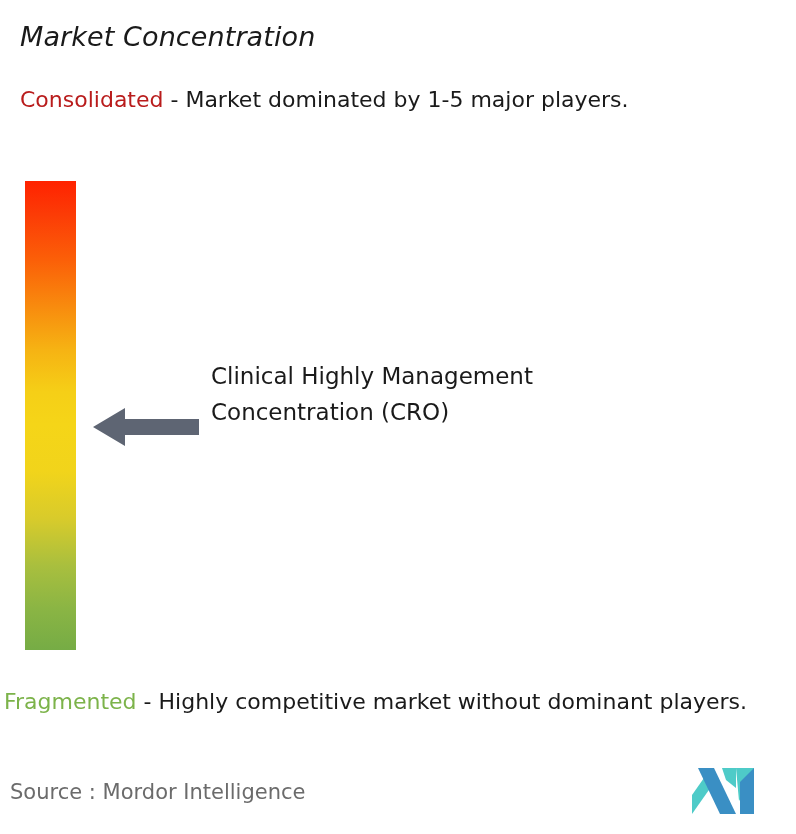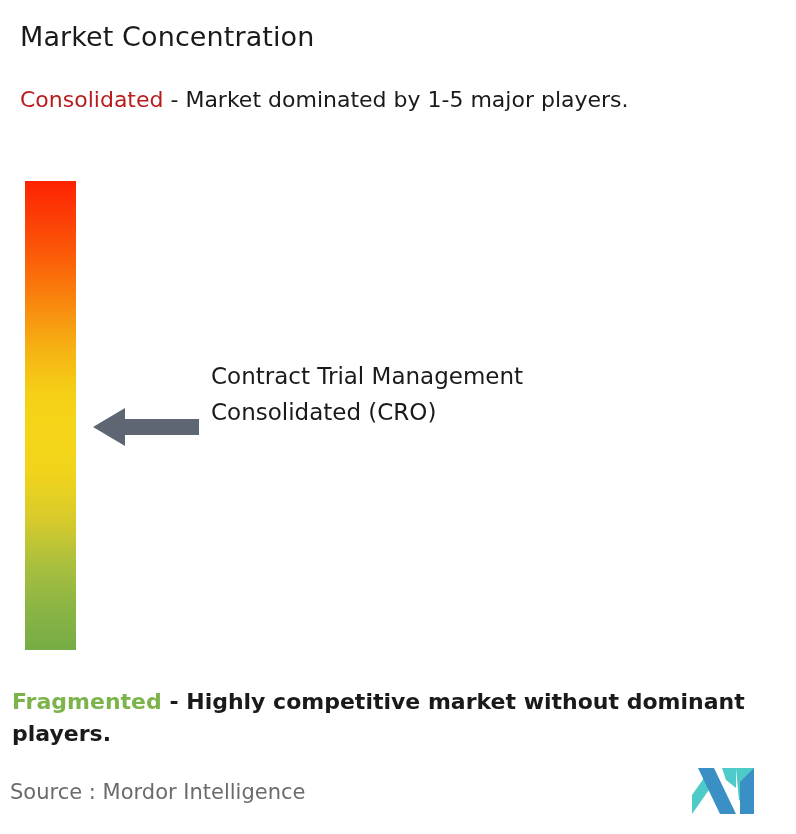--- a/index.html
+++ b/index.html
@@ -20,47 +20,48 @@
   .page-title {
     position: absolute;
     left: 20px;
     top: 20px;
     font-size: 27px;
     line-height: 34px;
     color: #1a1a1a;
     font-weight: 400;
     letter-spacing: 0.1px;
     white-space: nowrap;
+    font-style: italic;
   }
 
   
   .legend-top {
     position: absolute;
     left: 20px;
     top: 84px;
     width: 745px;
     font-size: 22px;
     line-height: 32px;
     color: #1a1a1a;
     font-weight: 400;
   }
   .legend-top .kw {
     color: #b91c1c;
   }
 
   
   .legend-bottom {
     position: absolute;
-    left: 12px;
+    left: 4px;
     top: 686px;
     width: 768px;
     font-size: 22px;
     line-height: 32px;
     color: #1a1a1a;
-    font-weight: 700;
+    font-weight: 400;
   }
   .legend-bottom .kw {
     color: #7cb34a;
   }
 
   
   .gradient-bar {
     position: absolute;
     left: 25px;
     top: 181px;
@@ -131,22 +132,22 @@
 
 <div class="gradient-bar"></div>
 
 <div class="arrow">
   <svg width="106" height="48" viewBox="0 0 106 48" xmlns="http://www.w3.org/2000/svg">
     <polygon points="0,24 32,5 32,16 106,16 106,32 32,32 32,43" fill="#5e6573"></polygon>
   </svg>
 </div>
 
 <div class="arrow-label">
-  <div>Contract Trial Management</div>
-  <div>Consolidated (CRO)</div>
+  <div>Clinical Highly Management</div>
+  <div>Concentration (CRO)</div>
 </div>
 
 <div class="legend-bottom"><span class="kw">Fragmented</span><span>  - Highly competitive market without dominant players.</span></div>
 
 <div class="source-text"><span>Source :</span>&nbsp;<span>Mordor Intelligence</span></div>
 
 <div class="brand-logo">
   <svg width="62" height="46" viewBox="0 0 62 46" xmlns="http://www.w3.org/2000/svg">
 
     <polygon points="0,46 0,27 19,0 19,19" fill="#4ecbc8"></polygon>

